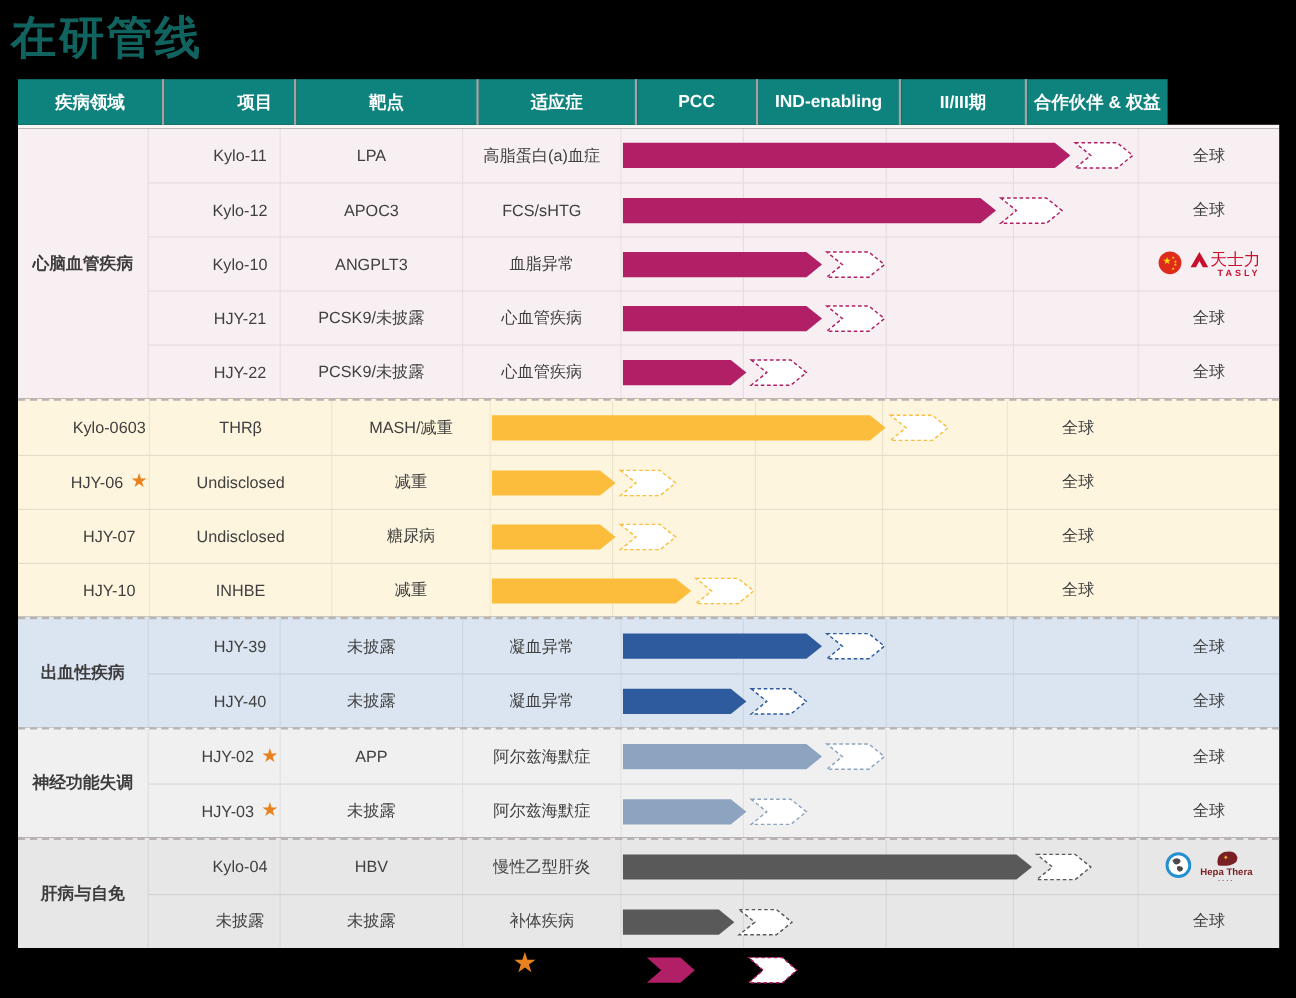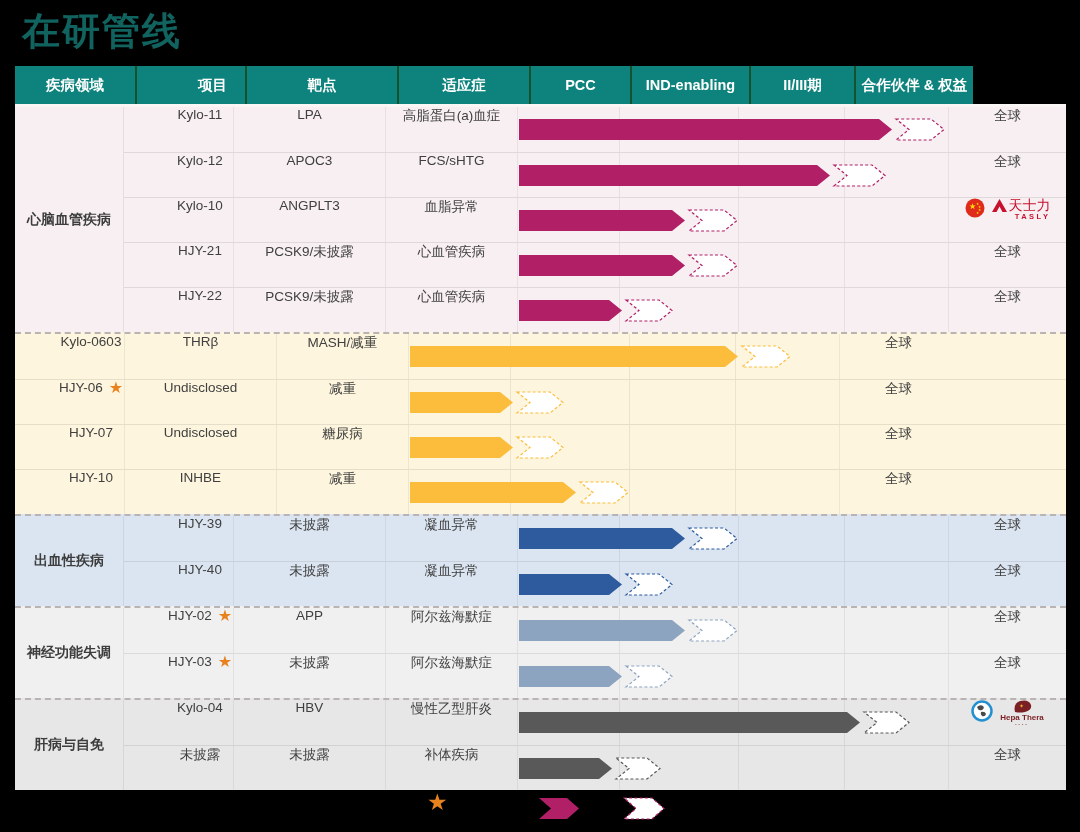--- a/index.html
+++ b/index.html
@@ -1,41 +1,41 @@
 <!DOCTYPE html>
 <html><head>
 <meta charset="utf-8">
 <style>
   html,body{margin:0;padding:0;}
   body{width:1080px;height:832px;background:#000;overflow:hidden;
        font-family:"Liberation Sans","DejaVu Sans",sans-serif;}
   .page{position:relative;width:1080px;height:832px;background:#000;}
-  .title{position:absolute;left:22px;top:6px;font-size:38px;font-weight:900;
+  .title{position:absolute;left:9px;top:6px;font-size:38px;font-weight:900;
          color:#11635f;letter-spacing:2px;}
   .tbl{position:absolute;left:15px;top:66px;width:1051px;}
   
   .hdr{display:flex;height:38px;border-bottom:3px solid #faf6f6;}
   .hcell{background:#0e837d;color:#fff;font-weight:bold;font-size:14.5px;
          display:flex;align-items:center;justify-content:center;
-         box-sizing:border-box;border-right:2px solid #14532d;}
+         box-sizing:border-box;border-right:2px solid #a3a3a3;}
   .hcell:last-child{border-right:none;}
   
   .c0{width:122px;} .c1{width:110px;padding-left:43px;} .c2{width:152px;} .c3{width:132px;}
   .c4{width:101px;} .c5{width:119px;} .c6{width:106px;} .c7{width:105px;}
   .c8{width:117px;} .stagew{width:431px;}
   
   .grp{display:flex;}
   .grp + .grp{border-top:2px dashed #b9b3b3;}
   .area{width:122px;display:flex;align-items:center;justify-content:center;
         font-weight:bold;font-size:14px;color:#3d3d3d;box-sizing:border-box;
         border-right:1px solid rgba(0,0,0,0.07);text-align:center;}
   .rows{flex:1;}
   .row{display:flex;height:45px;box-sizing:border-box;}
   .row + .row{border-top:1px solid rgba(0,0,0,0.09);}
-  .cell{display:flex;align-items:flex-start;justify-content:center;
+  .cell{display:flex;align-items:center;justify-content:center;
         font-size:13.5px;color:#404040;box-sizing:border-box;
         border-right:1px solid rgba(0,0,0,0.06);text-align:center;}
   .cell.c8{border-right:none;}
   .stage{position:relative;box-sizing:border-box;
          border-right:1px solid rgba(0,0,0,0.06);
          background-image:
            linear-gradient(rgba(0,0,0,0.07),rgba(0,0,0,0.07)),
            linear-gradient(rgba(0,0,0,0.07),rgba(0,0,0,0.07)),
            linear-gradient(rgba(0,0,0,0.07),rgba(0,0,0,0.07));
          background-repeat:no-repeat;

